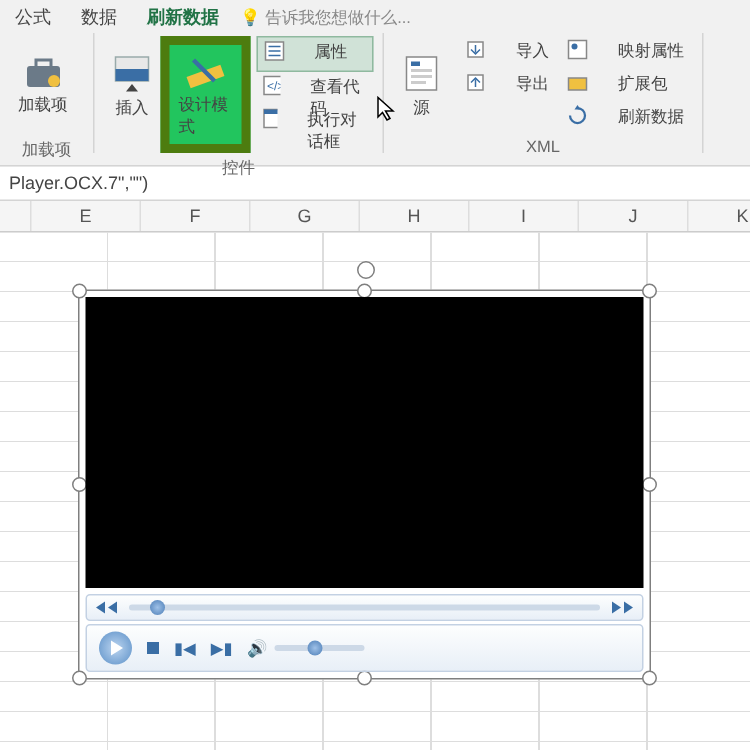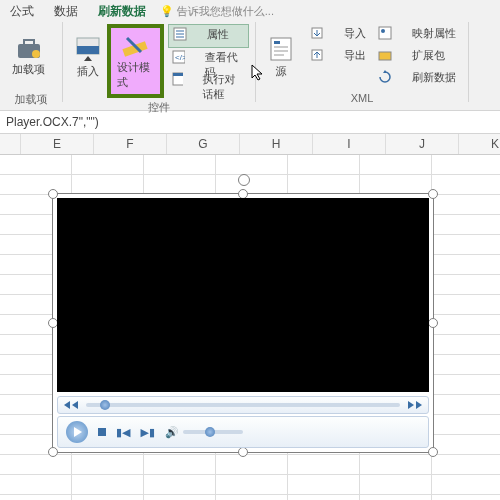--- a/index.html
+++ b/index.html
@@ -5,21 +5,21 @@
 body{margin:0;font-family:"Microsoft YaHei",sans-serif;font-size:12px;background:#fff;overflow:hidden}
 .ribbon{height:110px;background:#f1f1f1;border-bottom:1px solid #d4d4d4}
 .tabs{height:22px;display:flex;}
 .tab{padding:3px 10px;color:#444;font-size:12px}
 .tab.active{background:#f1f1f1;color:#217346;font-weight:bold}
 .groups{display:flex;height:80px}
 .group{border-right:1px solid #d4d4d4;display:flex;flex-direction:column;padding:2px 6px;position:relative}
 .group-label{text-align:center;color:#666;font-size:11px;padding-top:2px}
 .group-body{display:flex;flex:1;align-items:flex-start}
 .bigbtn{display:flex;flex-direction:column;align-items:center;justify-content:center;padding:2px 6px;height:62px;cursor:pointer}
-.bigbtn.sel{background:#f0abfc;border:4px solid #4d7c0f}
+.bigbtn.sel{background:#22c55e;border:6px solid #4d7c0f}
 .bigbtn .lbl{font-size:11px;color:#444;margin-top:2px}
 .smallbtn{display:flex;align-items:flex-start;padding:2px 4px;height:18px;cursor:pointer;color:#444;font-size:11px;gap:20px}
 .smallbtn.hov{background:#d0e2d7;border:1px solid #8fb99f}
 .col{display:flex;flex-direction:column}
 .tell{color:#888;font-size:11px;padding:4px}
 .fbar{height:22px;border-bottom:1px solid #d4d4d4;display:flex;align-items:center;padding:0 6px;color:#444;font-size:12px}
 .sheet{position:relative;background:#fff}
 .colhdrs{display:flex;height:20px;background:#f5f5f5;border-bottom:1px solid #ccc}
 .ch{flex:0 0 72px;text-align:center;color:#555;font-size:12px;border-right:1px solid #ddd;line-height:20px}
 .grid{position:relative;height:348px;background:repeating-linear-gradient(to right,transparent 0,transparent 71px,#ddd 71px,#ddd 72px),repeating-linear-gradient(to bottom,transparent 0,transparent 19px,#ddd 19px,#ddd 20px)}

